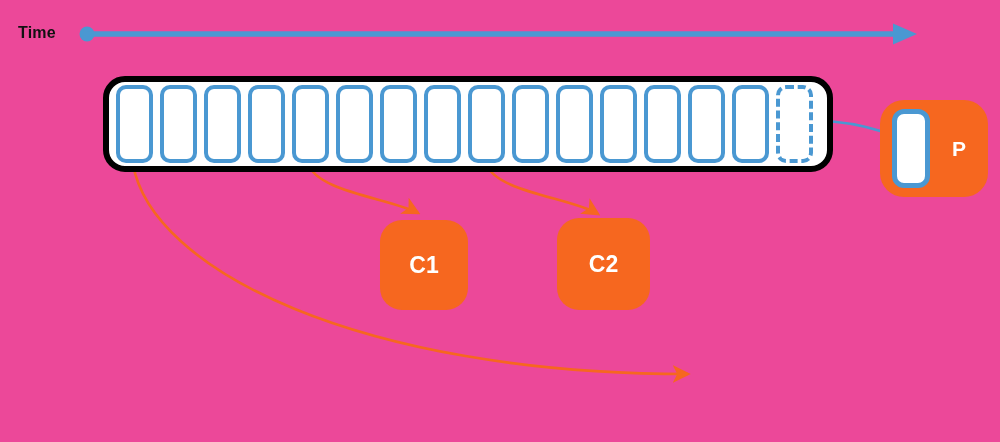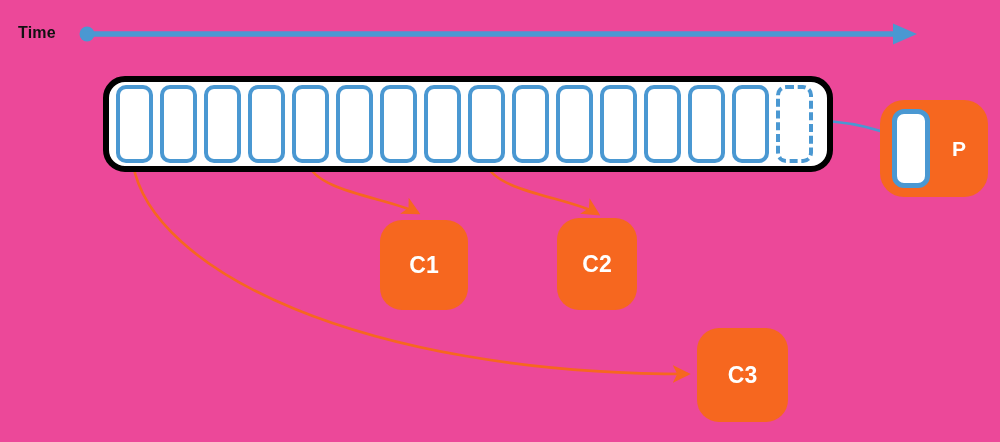--- a/index.html
+++ b/index.html
@@ -49,21 +49,21 @@
   .producer-label{
     flex:1;text-align:center;color:#ffffff;font-weight:bold;font-size:21px;
   }
 
   .consumer-box{
     position:absolute;background:var(--orange);border-radius:22px;
     display:flex;align-items:center;justify-content:center;
     color:#ffffff;font-weight:bold;font-size:23px;
   }
   .c1{left:380px;top:220px;width:88px;height:90px;}
-  .c2{left:557px;top:218px;width:80px;height:92px;}
+  .c2{left:557px;top:218px;width:93px;height:92px;}
   .c3{left:697px;top:328px;width:91px;height:94px;}
 </style>
 </head>
 <body>
 
 <div class="canvas">
 
   <div class="time-label">Time</div>
 
   <svg class="arrow-layer" width="1000" height="442" viewBox="0 0 1000 442">
@@ -114,17 +114,14 @@
     <div class="producer-slot"></div>
     <div class="producer-label">P</div>
   </div>
 
   <div class="consumer-box c1">
     <span>C1</span>
   </div>
   <div class="consumer-box c2">
     <span>C2</span>
   </div>
-  <div class="consumer-box c3">
-    <span>C3</span>
-  </div>
 
 </div>
 
 </body></html>

